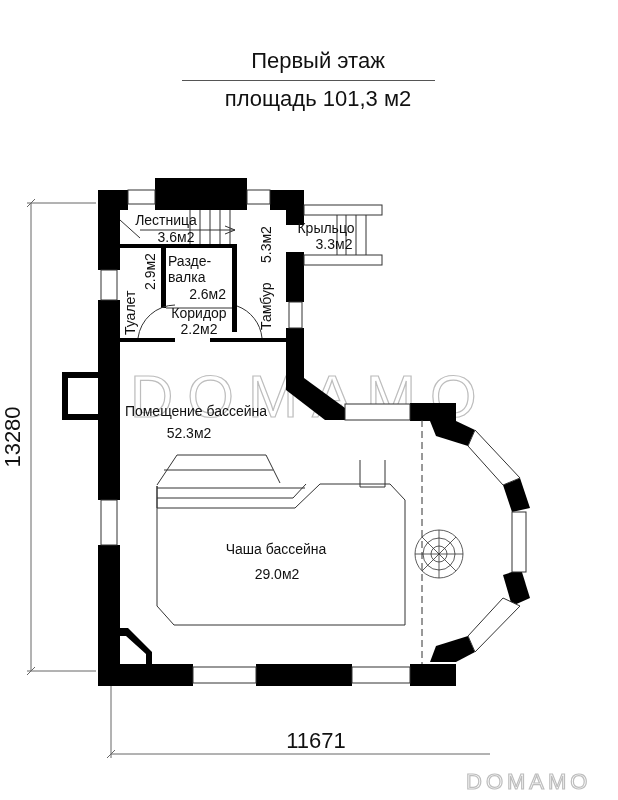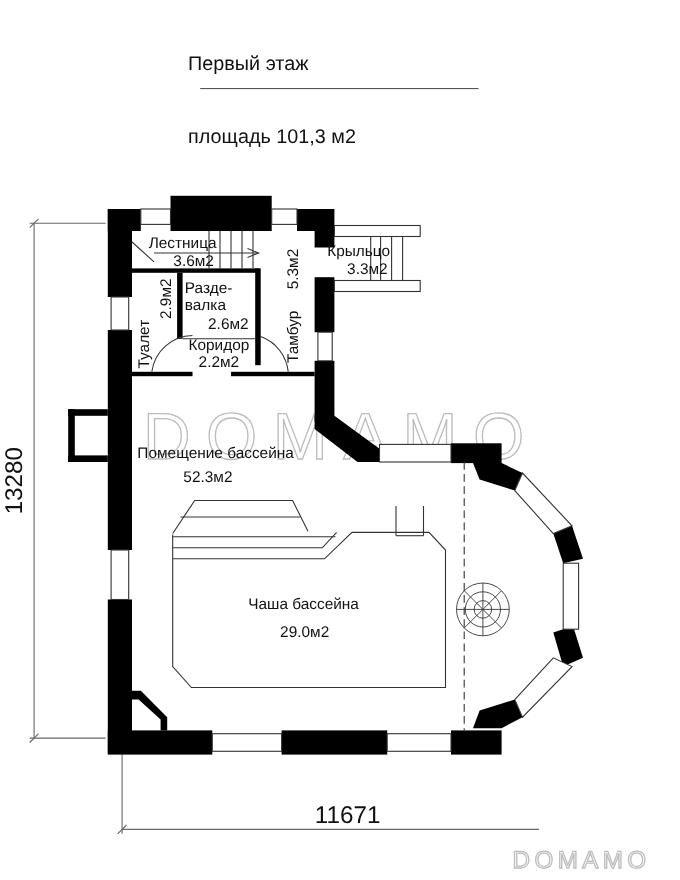--- a/index.html
+++ b/index.html
@@ -1,20 +1,20 @@
 <!DOCTYPE html>
 <html><head>
 <meta charset="utf-8">
 <style>
   html, body { margin: 0; padding: 0; background: #ffffff; }
   body { width: 618px; height: 800px; position: relative; overflow: hidden;
          font-family: "Liberation Sans", "DejaVu Sans", sans-serif; color: #111; }
-  .title { position: absolute; left: 171px; width: 260px; font-size: 18px; }
+  .title { position: absolute; left: 188px; width: 260px; text-align: center; font-size: 22px; }
   #t1 { top: 48px; }
-  #t2 { top: 86px; margin-top: 28px; }
+  #t2 { top: 86px; }
   .title-rule { position: absolute; left: 182px; top: 80px; width: 253px; height: 1px; background: #555; }
   svg { position: absolute; left: 0; top: 0; }
   .lbl { font-family: "Liberation Sans", "DejaVu Sans", sans-serif; fill: #111; }
   .wm { font-family: "Liberation Sans", "DejaVu Sans", sans-serif; fill: none; stroke: #bdbdbd; stroke-width: 1.2; letter-spacing: 14px; }
 </style>
 </head>
 <body>
 
 <div class="title" id="t1">Первый этаж</div>
 <div class="title-rule"></div>

